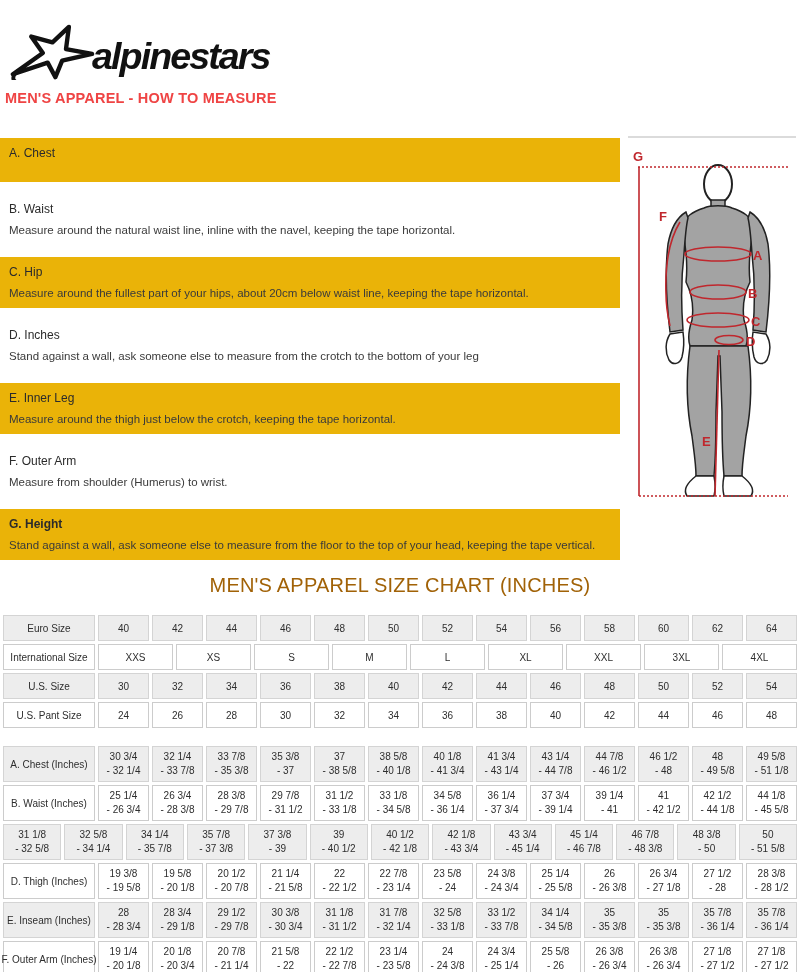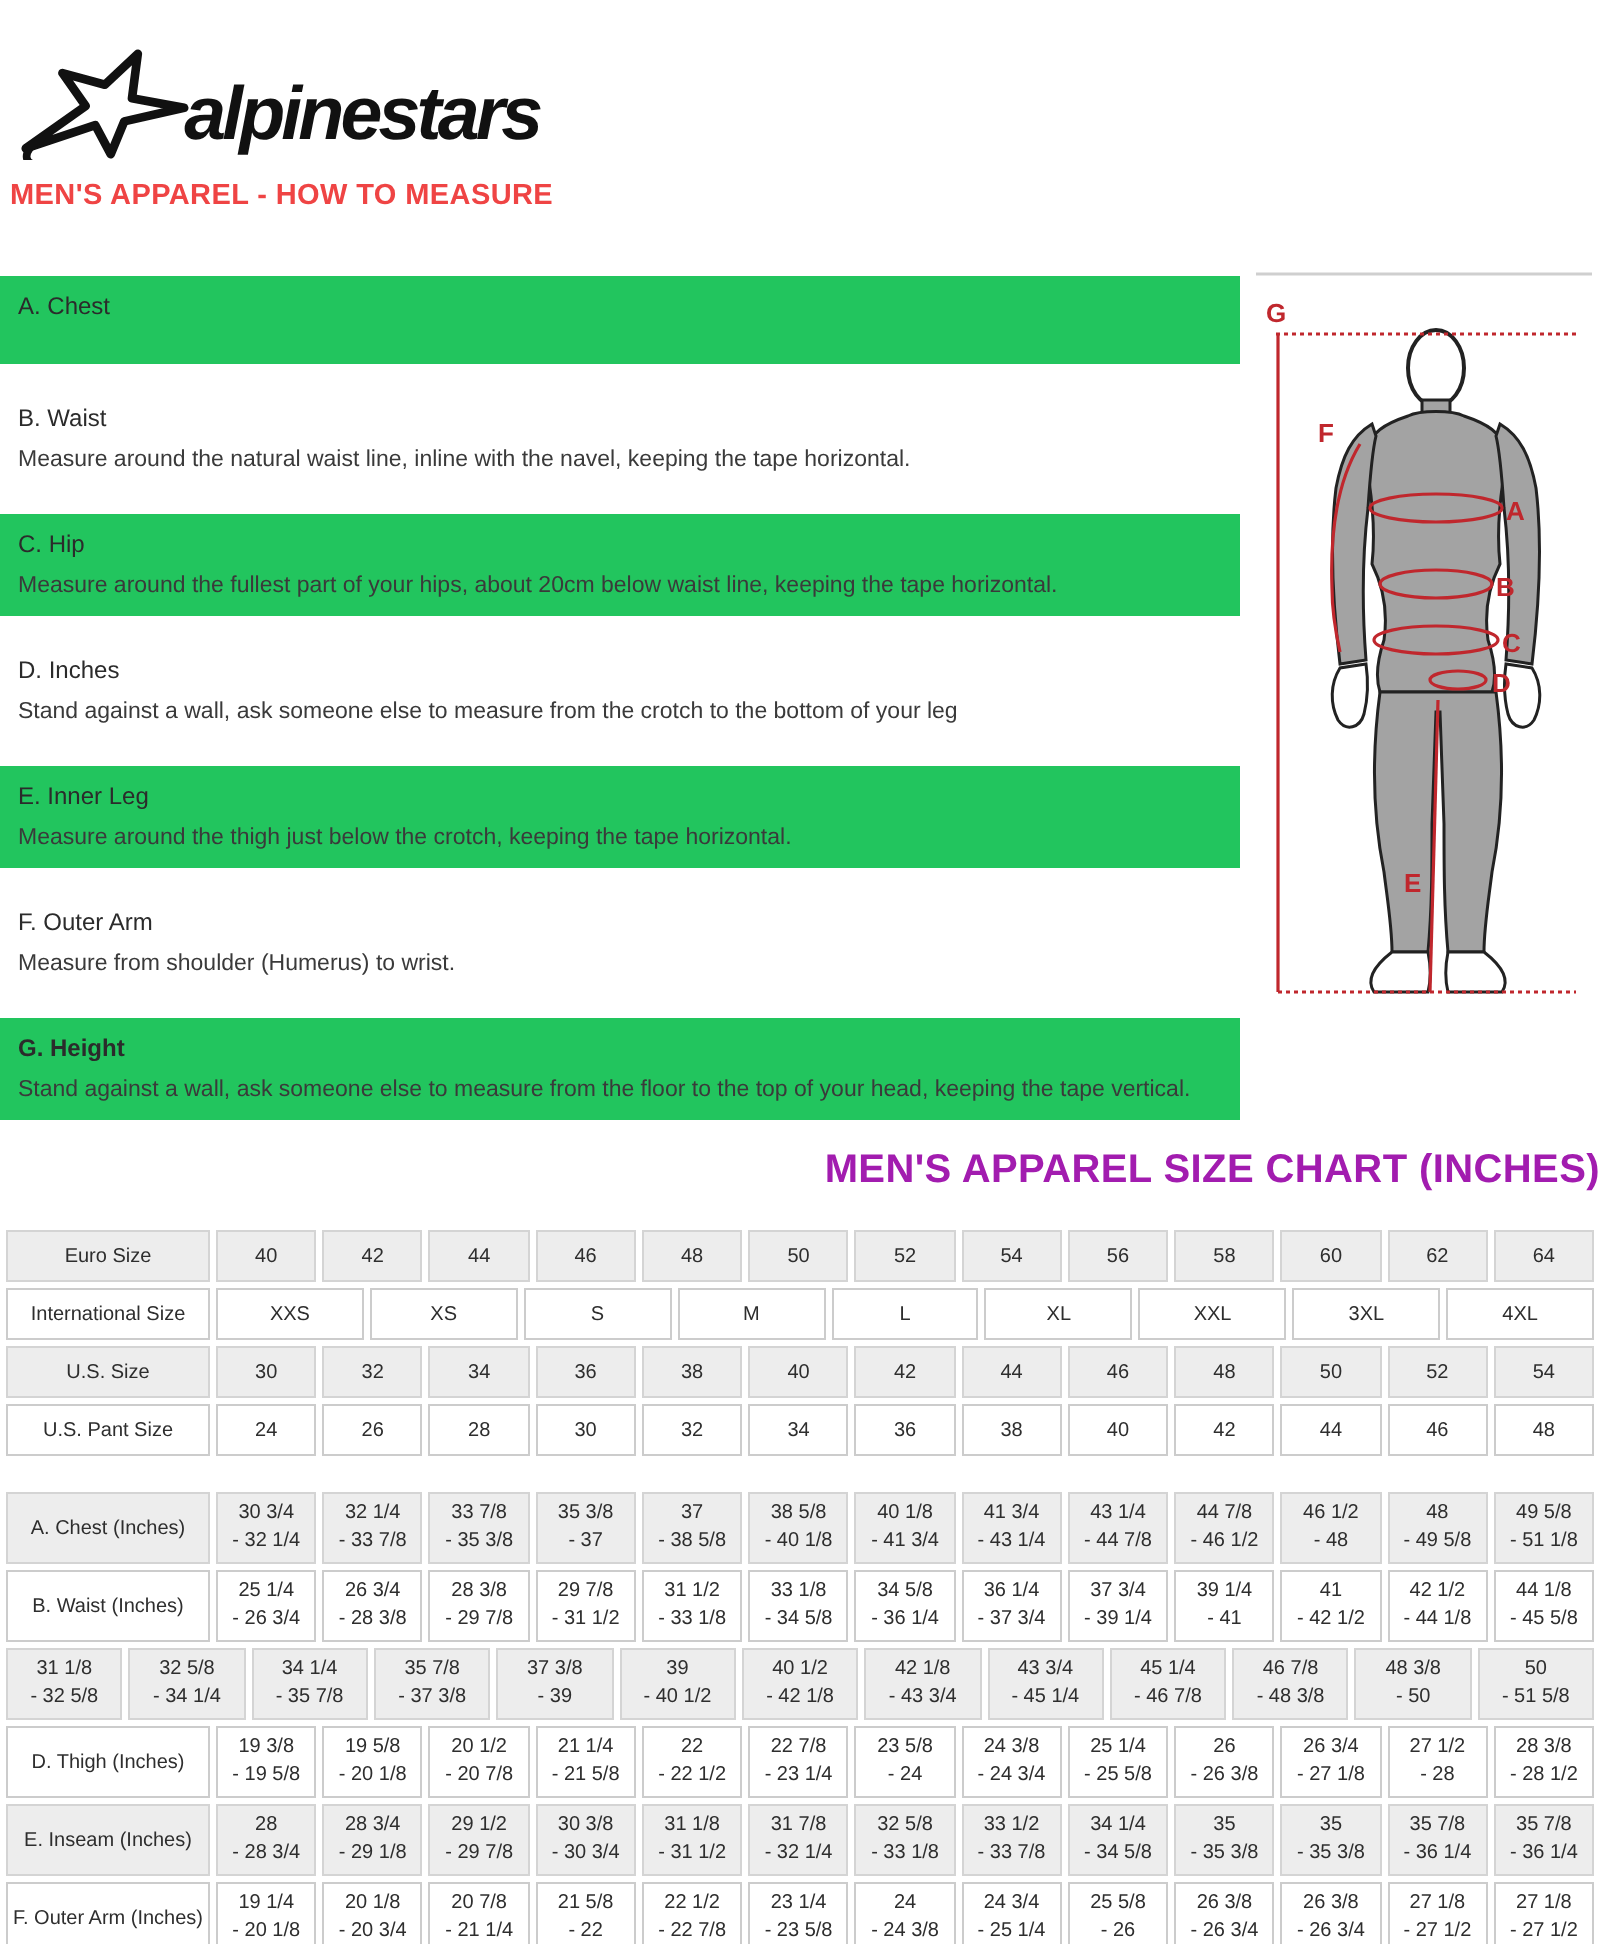--- a/index.html
+++ b/index.html
@@ -9,39 +9,39 @@
     font-family:"Liberation Sans", sans-serif;
   }
   .logo-wrap { text-align:left; padding-top:24px; height:62px; }
   .howto-title {
     font-size:14.5px; font-weight:bold; color:#ef4444;
     margin:4px 0 32px 5px; letter-spacing:0.2px;
   }
   .measure-area { position:relative; }
   .measure-col { width:620px; }
   .measure-bar { padding:8px 9px 9px 9px; margin-bottom:12px; min-height:27px; }
-  .measure-bar.shaded { background:#22c55e; }
+  .measure-bar.shaded { background:#eab308; }
   .measure-bar.bold .measure-label { font-weight:bold; }
   .measure-label { font-size:12px; color:#2b2b2b; margin-bottom:8px; }
   .measure-desc { font-size:11.5px; color:#3a3a3a; }
   .figure-col { position:absolute; top:-4px; right:2px; width:172px; height:394px; }
 
   .size-title {
-    text-align:right; font-size:20px; font-weight:bold; color:#a21caf;
+    text-align:center; font-size:20px; font-weight:normal; color:#a16207;
     margin:14px 0 18px 0; letter-spacing:0.2px;
   }
   .chart { padding:0 3px; }
   .chart-row { display:flex; gap:3px; margin-bottom:3px; }
   .cell {
     border:1px solid #cccccc; background:#ffffff; box-sizing:border-box;
     display:flex; flex-direction:column; align-items:center; justify-content:center;
     text-align:center; white-space:nowrap;
   }
   .chart-row.shaded .cell { background:#ededed; border-color:#d4d4d4; }
-  .label-cell { width:102px; flex:none; font-size:10px; color:#2e2e2e; }
+  .label-cell { width:92px; flex:none; font-size:10px; color:#2e2e2e; }
   .value-cell { flex:1; font-size:10px; color:#2e2e2e; }
   .header-row .cell { height:26px; }
   .meas-row .cell { height:36px; }
   .meas-row .value-cell span { display:block; line-height:14px; }
   .chart-spacer { height:15px; }
 </style>
 </head>
 <body>
 
 <div class="logo-wrap">

